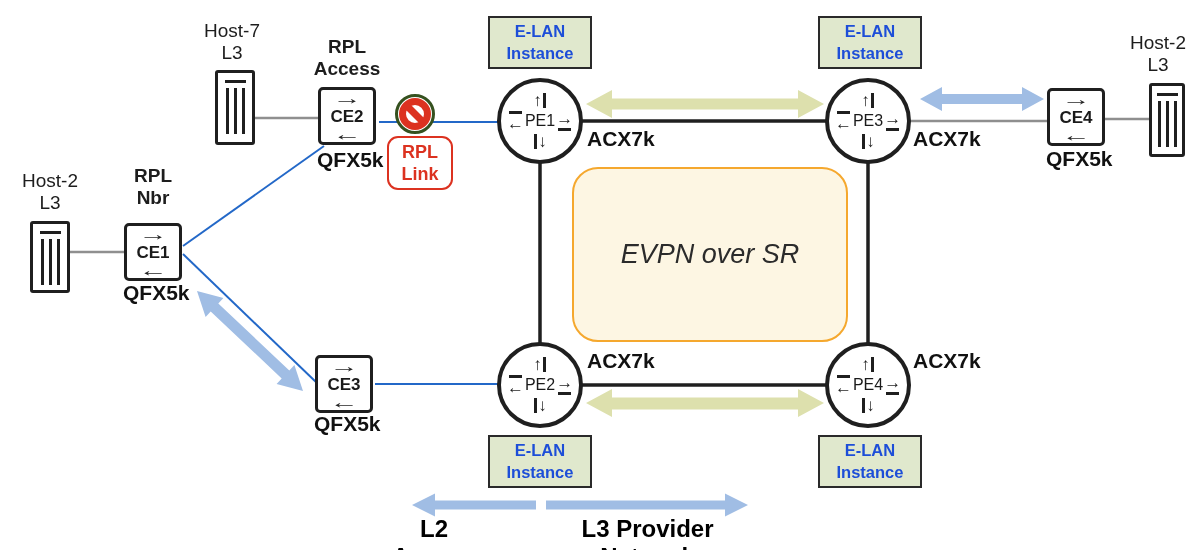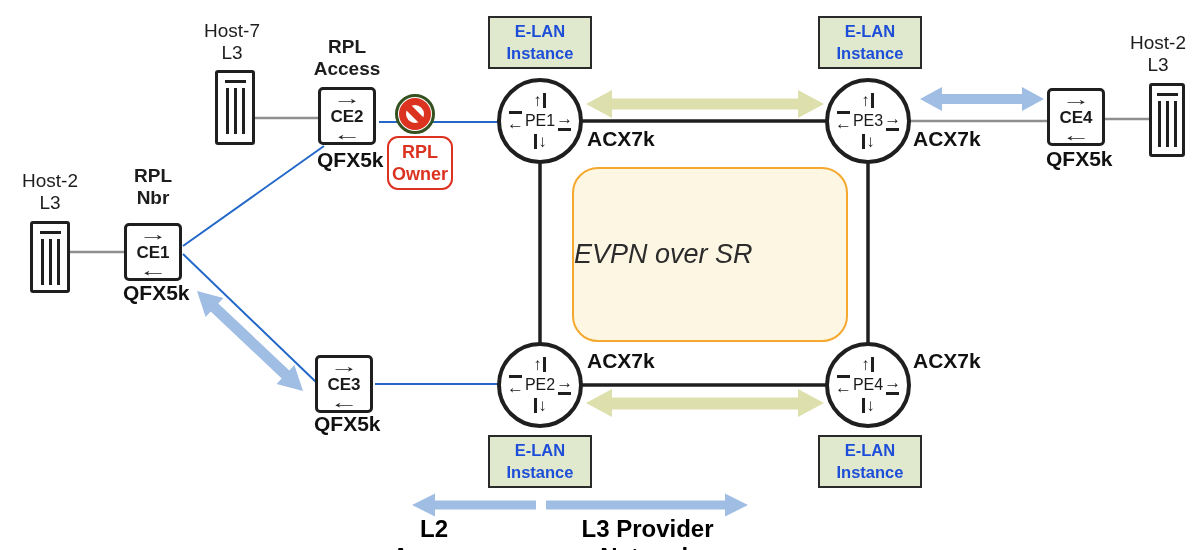--- a/index.html
+++ b/index.html
@@ -37,21 +37,21 @@
   .pe .pe-name{font-weight:400;font-size:16px;margin:0 1px;}
   .pe .mid{display:flex;align-items:center;margin:1px 0;}
   
   .elan{
     z-index:3;width:104px;height:53px;background:#e0e8cd;border:2.5px solid #2a2a2a;
     display:flex;flex-direction:column;align-items:center;justify-content:center;
     font-size:16.5px;font-weight:600;line-height:1.3;color:#1d4ed8;text-align:center;
   }
   .core{
     z-index:2;width:276px;height:175px;background:#fdf6e3;border:2.5px solid #f5a82e;border-radius:26px;
-    display:flex;align-items:center;justify-content:flex-start;
+    display:flex;align-items:center;justify-content:center;
   }
   .core .core-lbl{font-style:italic;font-size:27px;color:#2b2b2b;}
   .rpl-link{
     z-index:4;width:66px;height:54px;background:#fff;border:2.5px solid #dc3220;border-radius:11px;
     display:flex;flex-direction:column;align-items:center;justify-content:center;
     color:#dc3220;font-weight:700;font-size:18px;line-height:1.25;text-align:center;
   }
   
   .lbl{z-index:3;text-align:center;line-height:1.18;}
   .lbl span{display:block;}
@@ -247,21 +247,21 @@
     <span>E-LAN</span>
       <span>Instance</span>
   </div>
 
   <div class="abs core" style="left:572px;top:167px;">
     <span class="core-lbl">EVPN over SR</span>
   </div>
 
   <div class="abs rpl-link" style="left:387px;top:136px;">
     <span>RPL</span>
-      <span>Owner</span>
+      <span>Link</span>
   </div>
 
   <div class="abs lbl host-lbl" style="left:182px;top:20px;width:100px;">
     <span>Host-7</span>
       <span>L3</span>
   </div>
   <div class="abs lbl host-lbl" style="left:0px;top:170px;width:100px;">
     <span>Host-2</span>
       <span>L3</span>
   </div>

